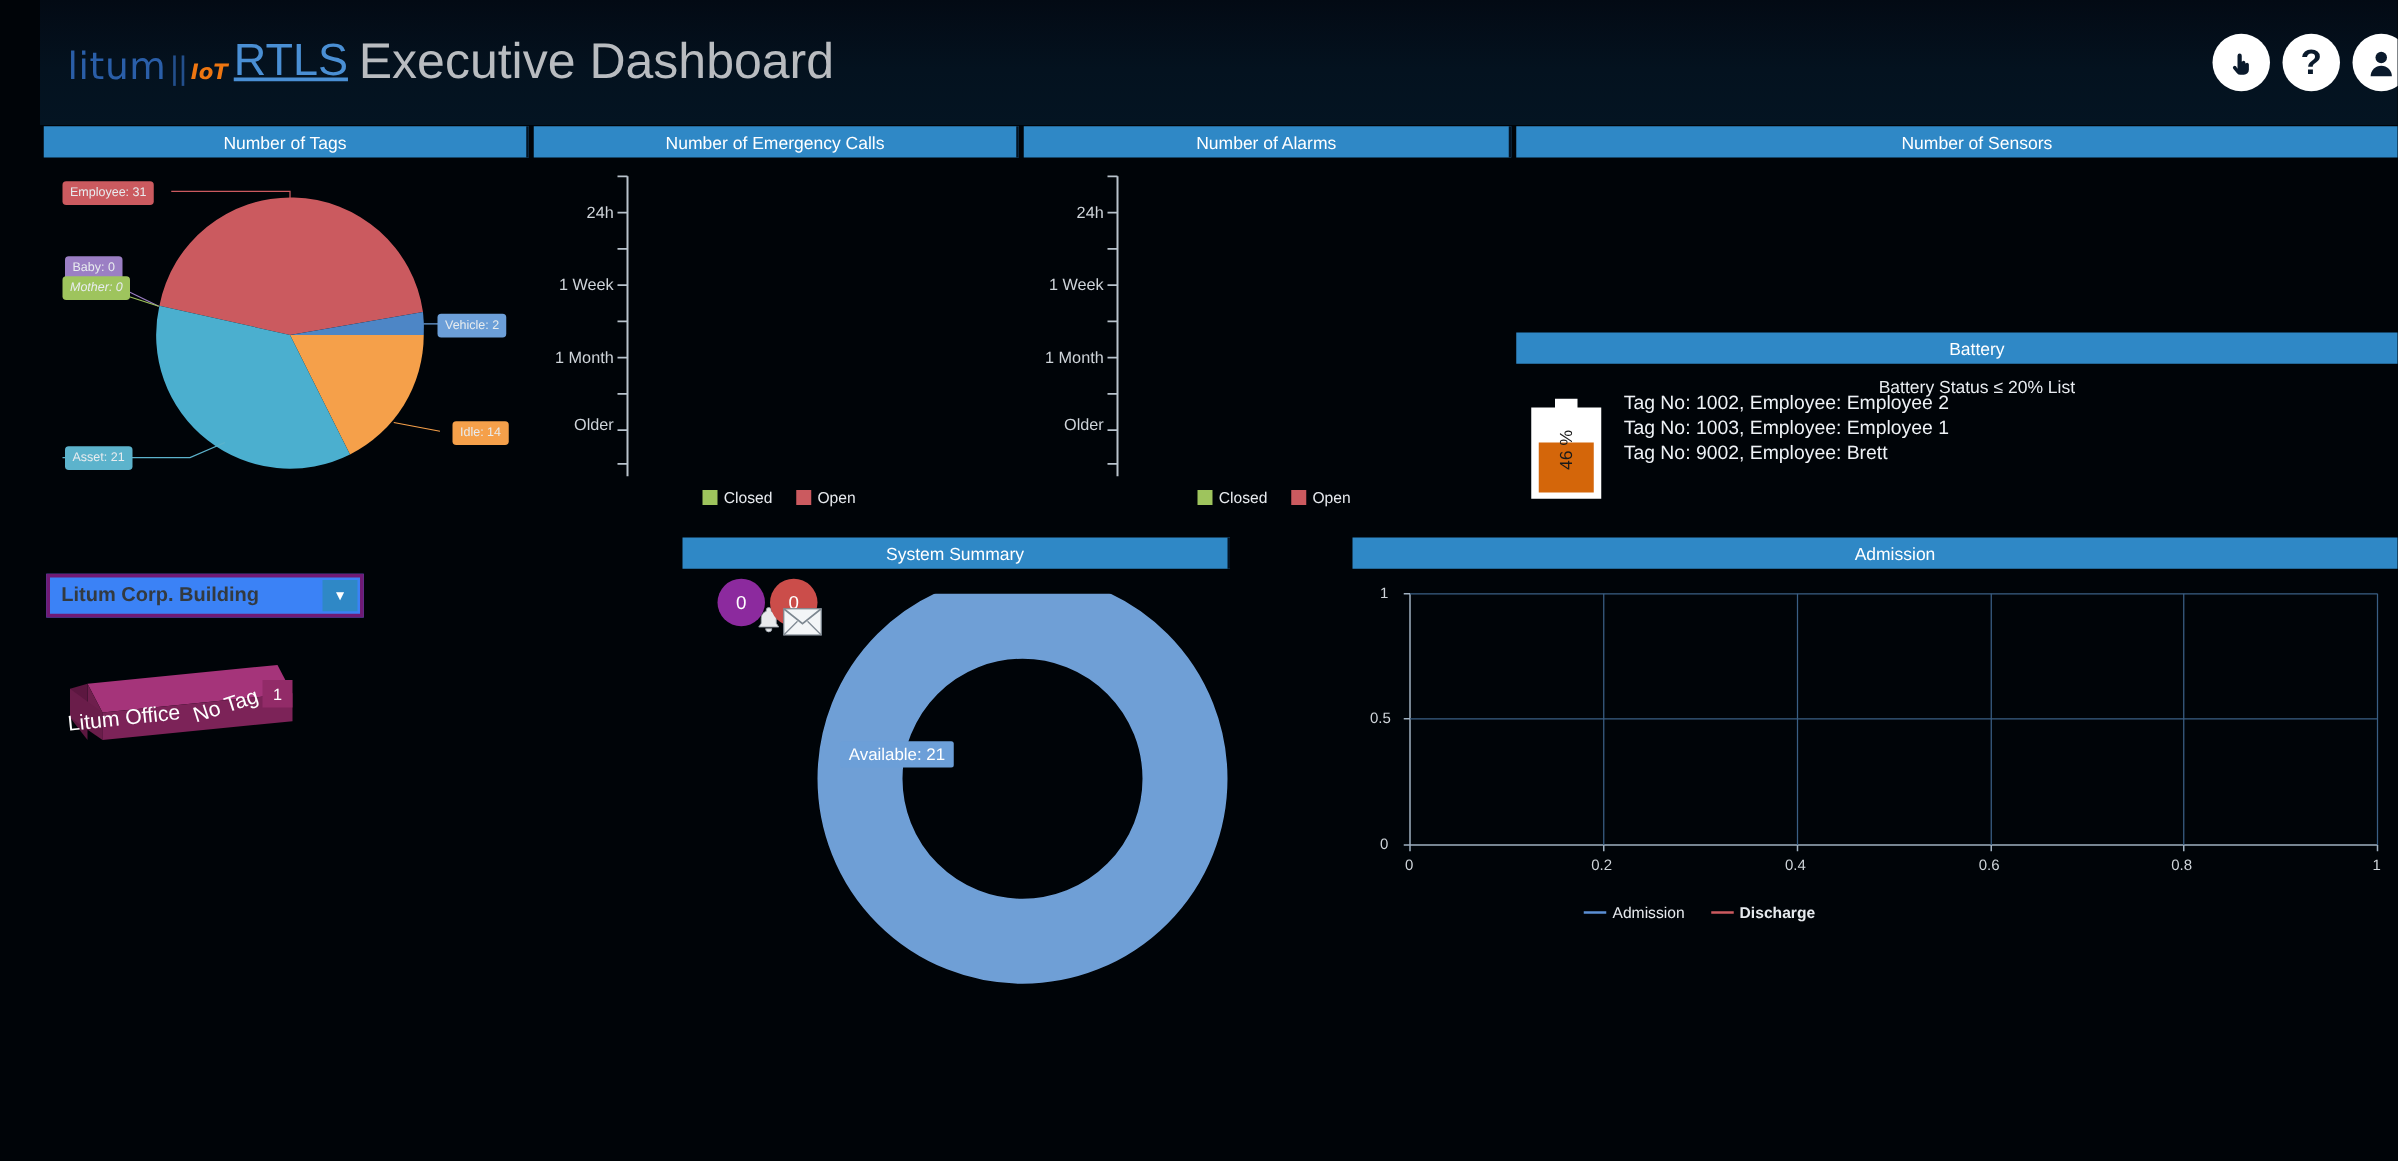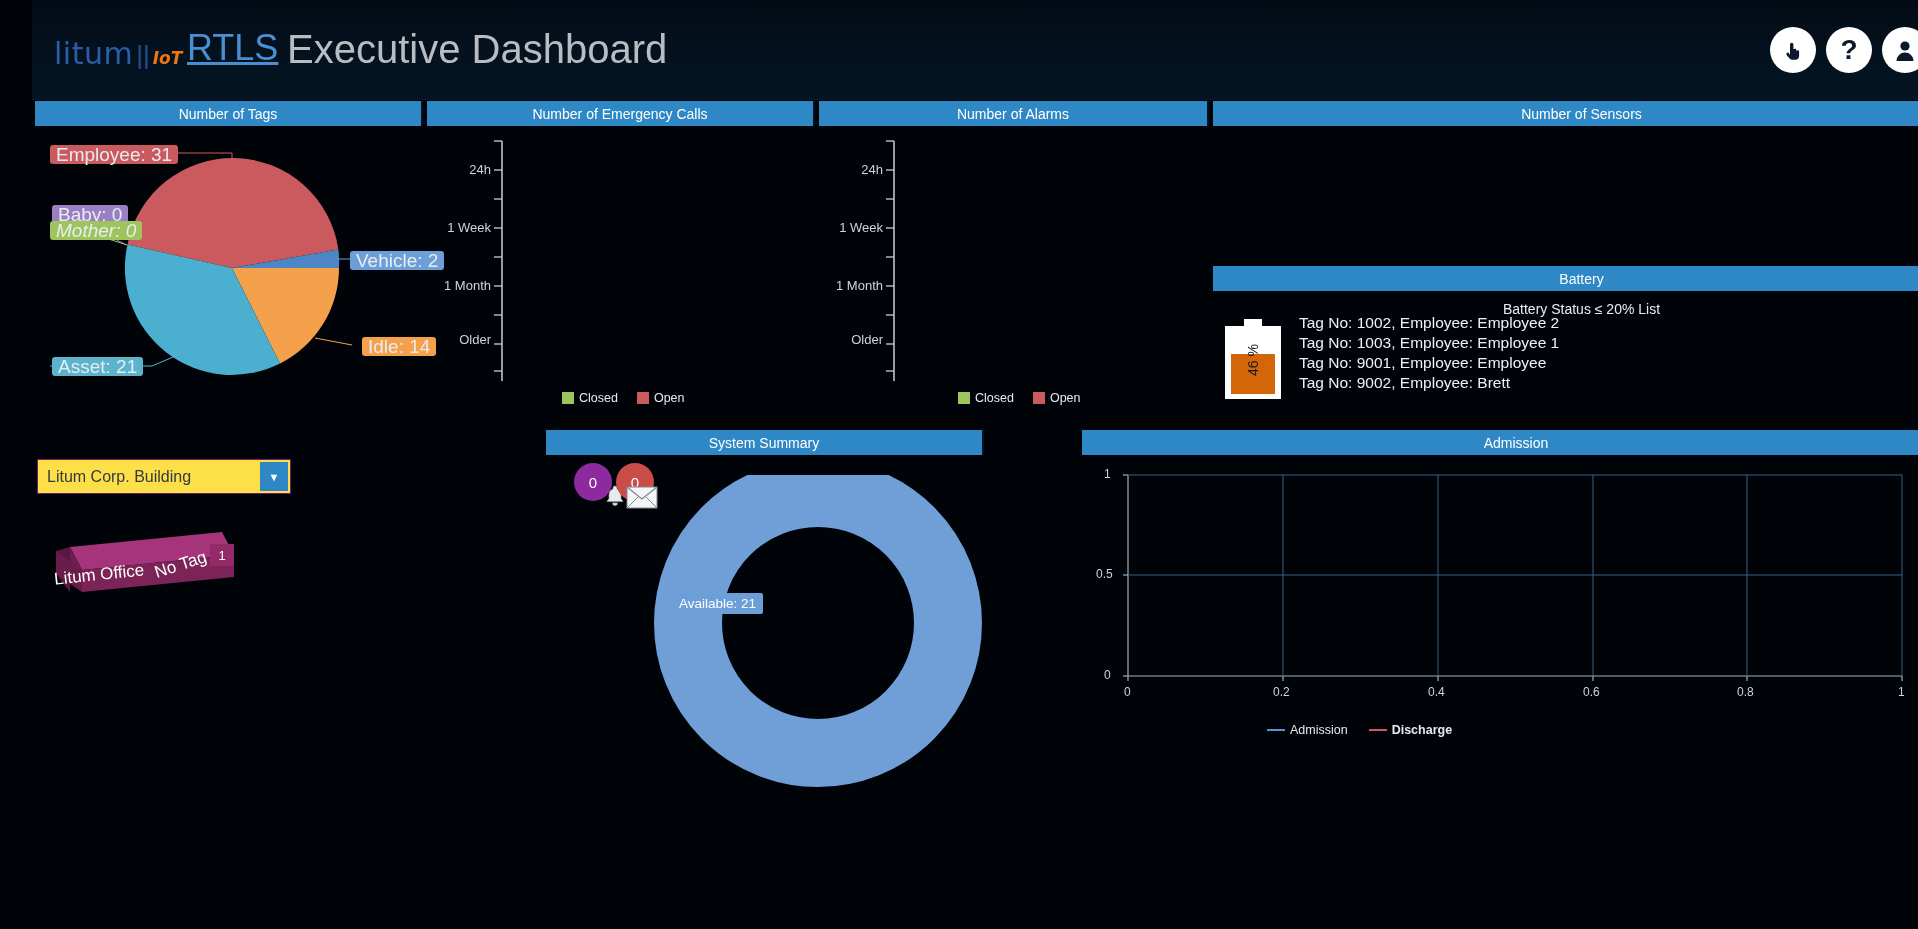--- a/index.html
+++ b/index.html
@@ -58,21 +58,21 @@
   .panel-bar {
     position: absolute; height: 25px; background: #2f88c6;
     color: #ffffff; font-size: 14px;
     display: flex; align-items: center; justify-content: center;
     border-right: 2px solid #041221;
   }
   
   .panel { position: absolute; }
   
   .pie-label {
-    position: absolute; font-size: 19px; color: #e8ecef;
+    position: absolute; font-size: 10px; color: #e8ecef;
     padding: 2px 6px; border-radius: 3px; white-space: nowrap;
     line-height: 15px;
   }
   .lbl-employee { background: #cb5a5f; }
   .lbl-baby     { background: #9b7fc4; }
   .lbl-mother   { background: #9ec45d; font-style: italic; }
   .lbl-vehicle  { background: #6c9fd8; }
   
   .axis-label {
     position: absolute; font-size: 13px; color: #ced4d9; text-align: right;
@@ -83,22 +83,22 @@
   }
   .legend-item { display: flex; align-items: center; gap: 5px; }
   .legend-sw { width: 12px; height: 12px; display: inline-block; }
   
   .batt-sub {
     position: absolute; font-size: 14px; color: #e9edf1; text-align: center; width: 100%;
   }
   .batt-line { font-size: 15.5px; color: #eef2f6; line-height: 20px; white-space: nowrap; }
   
   .zone-select {
-    position: absolute; background: #fde047; border: 1px solid #701a75;
-    display: flex; align-items: center; cursor: pointer;
+    position: absolute; background: #3b82f6; border: 3px solid #701a75;
+    display: flex; align-items: center; cursor: pointer; font-weight: bold;
   }
   .zone-select span.val { font-size: 16px; color: #333a40; padding-left: 9px; }
   .zone-arrow {
     position: absolute; right: 2px; top: 2px; bottom: 2px; width: 28px;
     background: #2f88c6; display: flex; align-items: center; justify-content: center;
     color: #fff; font-size: 11px;
   }
   
   .bubble {
     position: absolute; border-radius: 50%;
@@ -286,21 +286,20 @@
       </div>
       <div style="position:absolute; left:8px; top:20px; width:40px; height:42px;
                   display:flex; align-items:center; justify-content:center;">
         <span style="transform:rotate(-90deg); font-size:14px; color:#1a1a1a; white-space:nowrap;">46 %</span>
       </div>
     </div>
 
     <div style="position:absolute; left:86px; top:22px; width:600px;">
       <div class="batt-line">Tag No: 1002, Employee: Employee 2</div>
       <div class="batt-line">Tag No: 1003, Employee: Employee 1</div>
-      <div class="batt-line">Tag No: 9001, Employee: Employee</div>
       <div class="batt-line">Tag No: 9002, Employee: Brett</div>
     </div>
 
     <div class="scrollbar" style="left:721px; top:20px; width:16px; height:110px;">
       <div class="sb-btn">▲</div>
       <div class="sb-thumb" style="height:52px;"></div>
       <div style="flex:1;"></div>
       <div class="sb-btn">▼</div>
     </div>
   </div>

